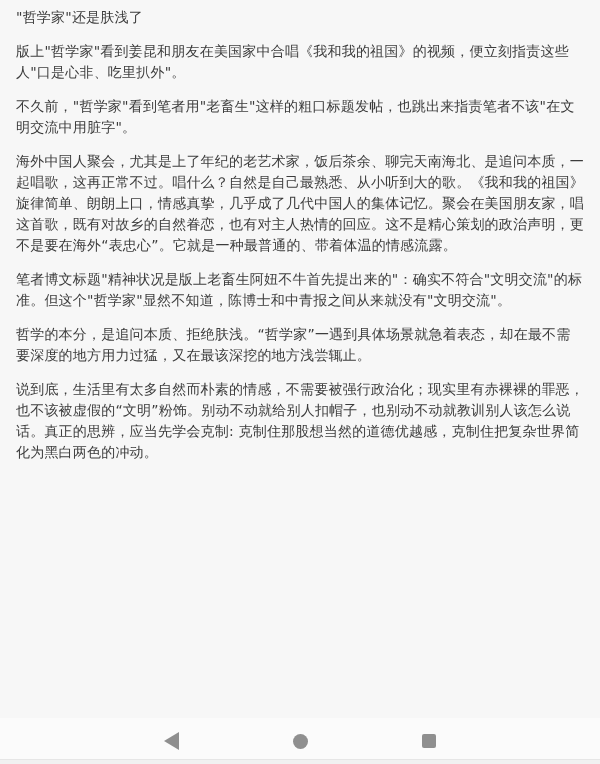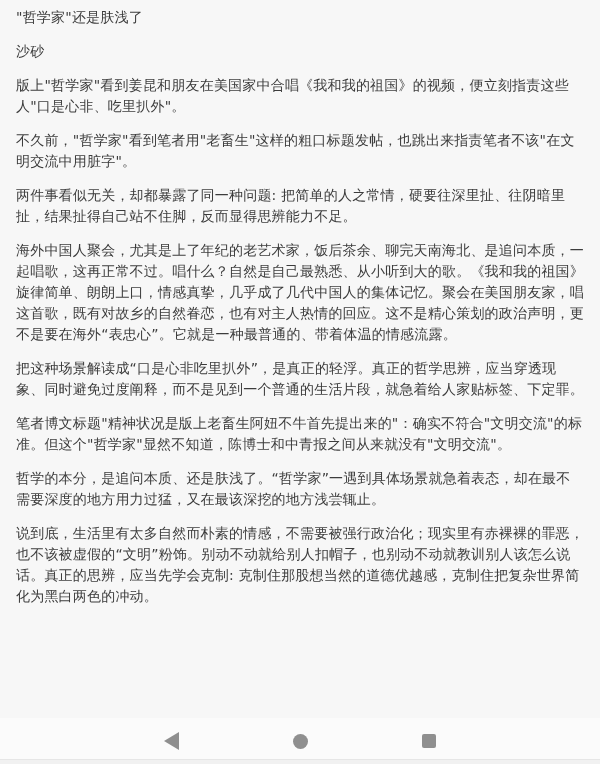--- a/index.html
+++ b/index.html
@@ -87,28 +87,25 @@
     background: #8f8f8f;
   }
 </style>
 </head>
 <body>
 
 <div class="screen">
 
   <div class="article">
     <p>"哲学家"还是肤浅了</p>
-    <p>沙砂</p>
     <p>版上"哲学家"看到姜昆和朋友在美国家中合唱《我和我的祖国》的视频，便立刻指责这些人"口是心非、吃里扒外"。</p>
     <p>不久前，"哲学家"看到笔者用"老畜生"这样的粗口标题发帖，也跳出来指责笔者不该"在文明交流中用脏字"。</p>
-    <p>两件事看似无关，却都暴露了同一种问题: 把简单的人之常情，硬要往深里扯、往阴暗里扯，结果扯得自己站不住脚，反而显得思辨能力不足。</p>
     <p>海外中国人聚会，尤其是上了年纪的老艺术家，饭后茶余、聊完天南海北、是追问本质，一起唱歌，这再正常不过。唱什么？自然是自己最熟悉、从小听到大的歌。《我和我的祖国》旋律简单、朗朗上口，情感真挚，几乎成了几代中国人的集体记忆。聚会在美国朋友家，唱这首歌，既有对故乡的自然眷恋，也有对主人热情的回应。这不是精心策划的政治声明，更不是要在海外“表忠心”。它就是一种最普通的、带着体温的情感流露。</p>
-    <p>把这种场景解读成“口是心非吃里扒外”，是真正的轻浮。真正的哲学思辨，应当穿透现象、同时避免过度阐释，而不是见到一个普通的生活片段，就急着给人家贴标签、下定罪。</p>
     <p>笔者博文标题"精神状况是版上老畜生阿妞不牛首先提出来的"：确实不符合"文明交流"的标准。但这个"哲学家"显然不知道，陈博士和中青报之间从来就没有"文明交流"。</p>
-    <p>哲学的本分，是追问本质、还是肤浅了。“哲学家”一遇到具体场景就急着表态，却在最不需要深度的地方用力过猛，又在最该深挖的地方浅尝辄止。</p>
+    <p>哲学的本分，是追问本质、拒绝肤浅。“哲学家”一遇到具体场景就急着表态，却在最不需要深度的地方用力过猛，又在最该深挖的地方浅尝辄止。</p>
     <p>说到底，生活里有太多自然而朴素的情感，不需要被强行政治化；现实里有赤裸裸的罪恶，也不该被虚假的“文明”粉饰。别动不动就给别人扣帽子，也别动不动就教训别人该怎么说话。真正的思辨，应当先学会克制: 克制住那股想当然的道德优越感，克制住把复杂世界简化为黑白两色的冲动。</p>
   </div>
 
   <div class="navbar">
     <button class="nav-btn">
       <span class="icon-back-triangle"></span>
     </button>
     <button class="nav-btn">
       <span class="icon-home-circle"></span>
     </button>

